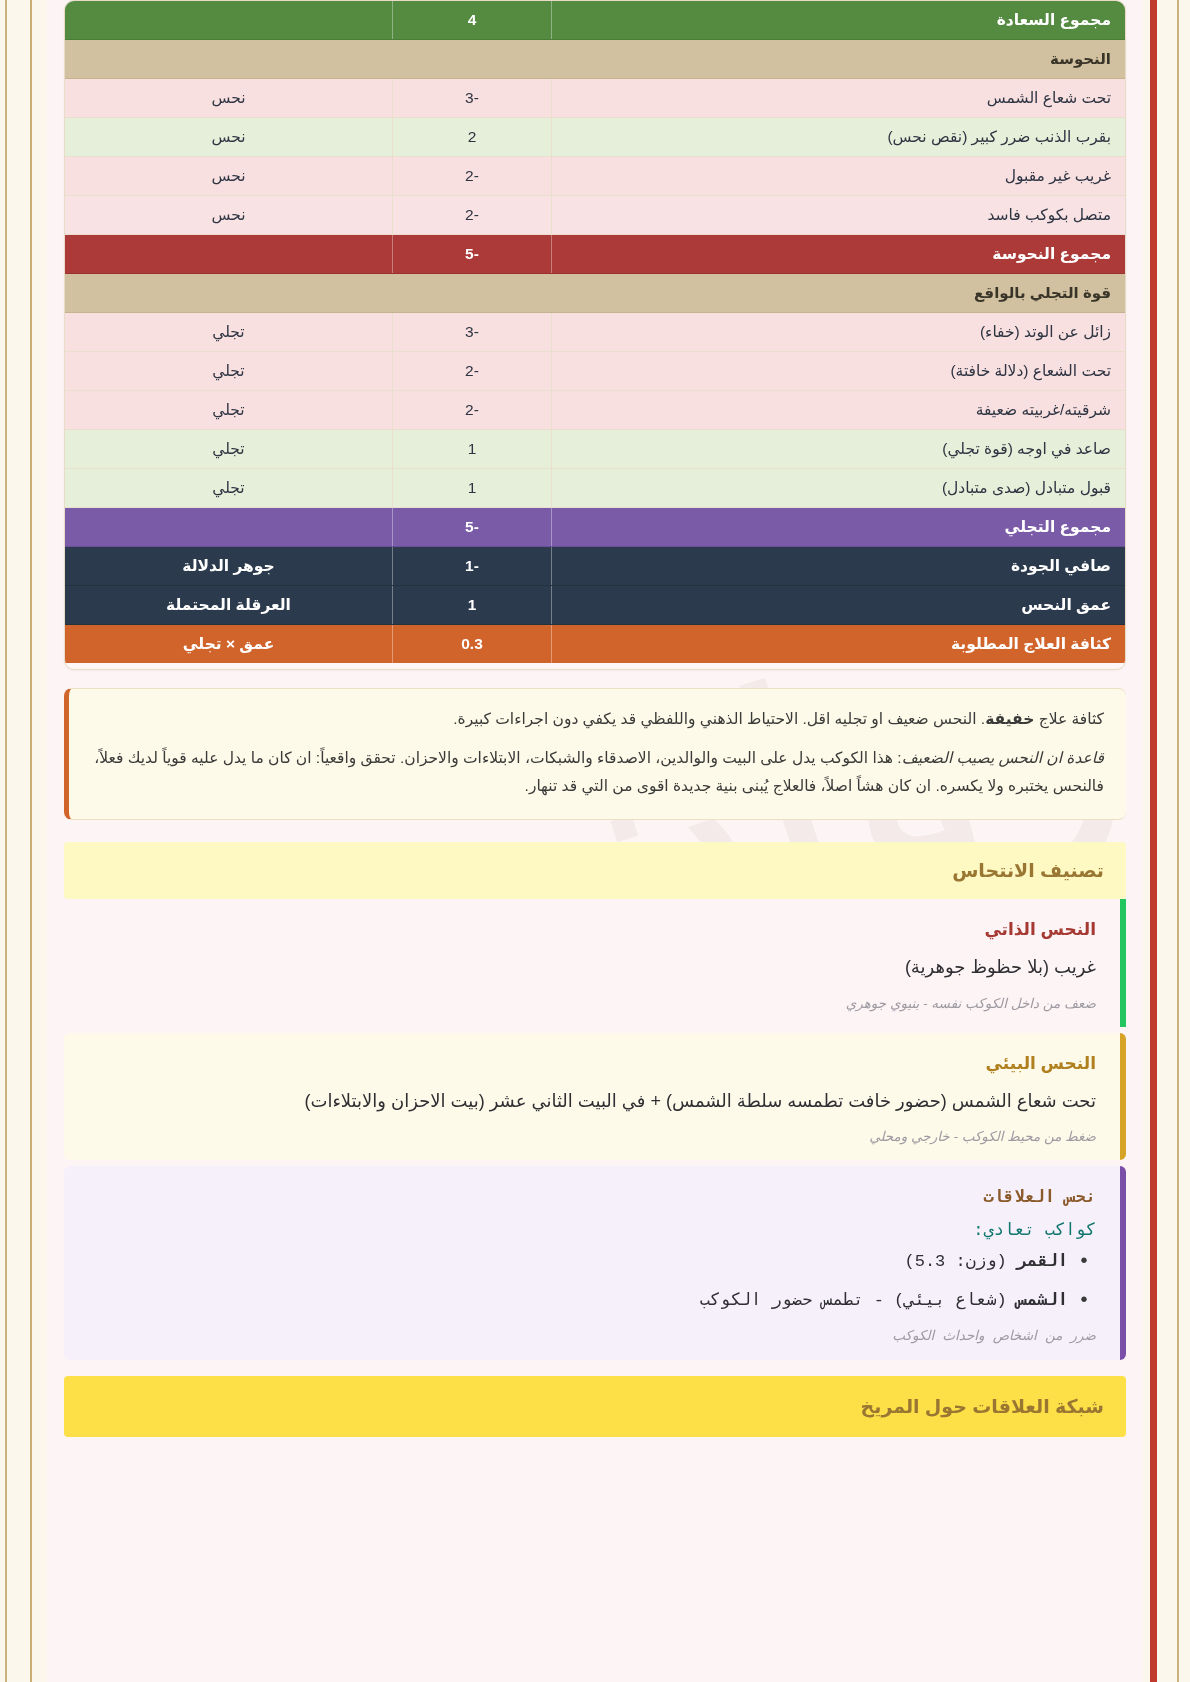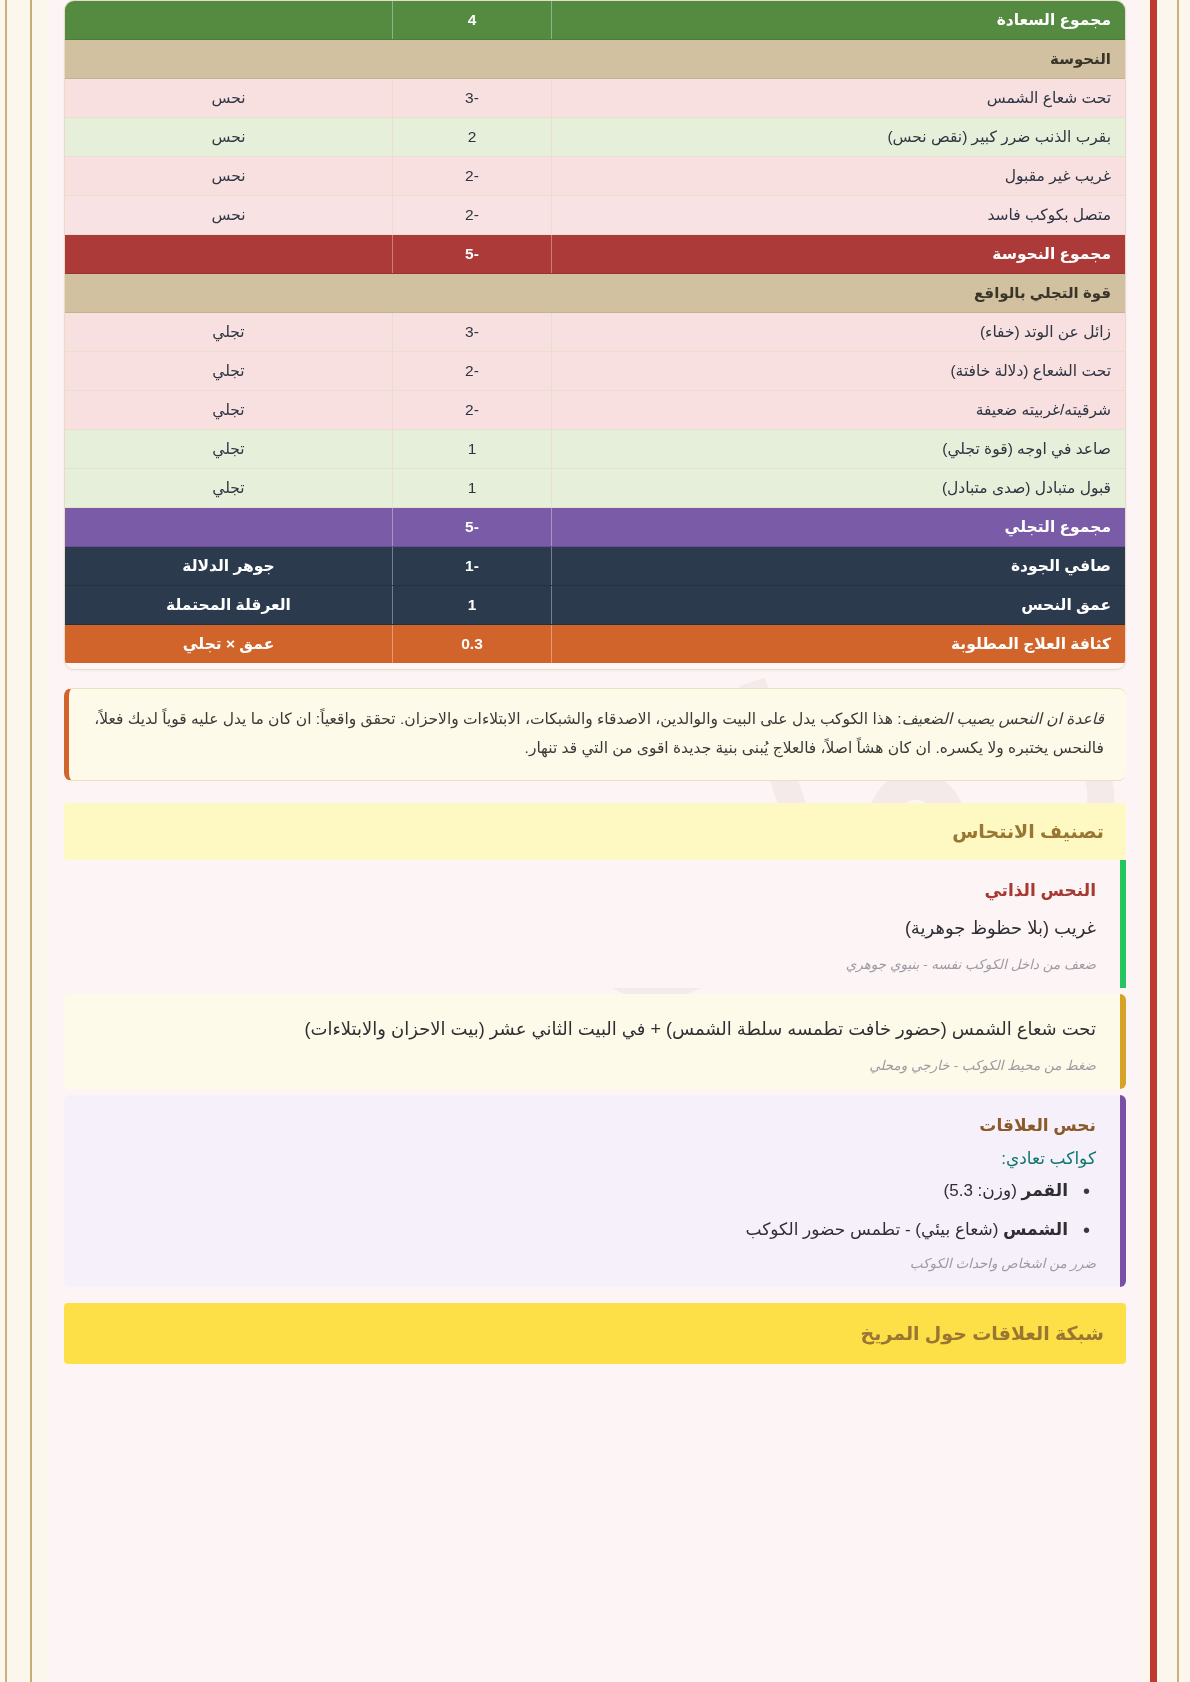--- a/index.html
+++ b/index.html
@@ -132,21 +132,21 @@
 
   
   .ccard{
     margin:0 17px;
     padding:20px 24px 16px 24px;
     box-sizing:border-box;
     text-align:right;
   }
   .ccard.c-self{background:#fdf4f6;border-right:6px solid #22c55e;}
   .ccard.c-env{background:#fdfaea;border-right:6px solid #d6a327;margin-top:6px;border-radius:6px;}
-  .ccard.c-rel{background:#f6f0fa;border-right:6px solid #7a4fa8;margin-top:6px;border-radius:6px;}
+  .ccard.c-rel{background:#f6f0fa;border-right:6px solid #7a4fa8;margin-top:6px;border-radius:6px;font-family:Liberation Mono, monospace;}
 
   .ccard .ct{font-weight:bold;font-size:17px;margin:0 0 12px 0;}
   .c-self .ct{color:#a63a33;}
   .c-env  .ct{color:#b07f1e;}
   .c-rel  .ct{color:#8b5a2b;}
 
   .ccard .cmain{font-size:18px;color:#2f2f33;margin:0 0 12px 0;line-height:1.7;}
   .ccard .csub{font-size:13.5px;color:#9d9aa1;font-style:italic;margin:0;}
 
   .ccard ul{list-style:none;margin:6px 0 10px 0;padding:0 28px 0 0;}
@@ -268,32 +268,34 @@
               <tr class="r-orange">
                 <td class="c-label">كثافة العلاج المطلوبة</td>
                 <td class="c-val">0.3</td>
                 <td class="c-tag">عمق × تجلي</td>
               </tr>
             </tbody>
         </table>
       </div>
 
       <div class="note">
+        <p><span>كثافة علاج </span><span class="hl">خفيفة</span><span>. النحس ضعيف او تجليه اقل. الاحتياط الذهني واللفظي قد يكفي دون اجراءات كبيرة.</span></p>
         <p><span class="em">قاعدة ان النحس يصيب الضعيف</span><span>: هذا الكوكب يدل على البيت والوالدين، الاصدقاء والشبكات، الابتلاءات والاحزان. تحقق واقعياً: ان كان ما يدل عليه قوياً لديك فعلاً، فالنحس يختبره ولا يكسره. ان كان هشاً اصلاً، فالعلاج يُبنى بنية جديدة اقوى من التي قد تنهار.</span></p>
       </div>
 
       <div class="section-band">تصنيف الانتحاس</div>
 
       <div class="ccard c-self">
         <div class="ct">النحس الذاتي</div>
         <div class="cmain">غريب (بلا حظوظ جوهرية)</div>
         <div class="csub">ضعف من داخل الكوكب نفسه - بنيوي جوهري</div>
       </div>
 
       <div class="ccard c-env">
+        <div class="ct">النحس البيئي</div>
         <div class="cmain">تحت شعاع الشمس (حضور خافت تطمسه سلطة الشمس) + في البيت الثاني عشر (بيت الاحزان والابتلاءات)</div>
         <div class="csub">ضغط من محيط الكوكب - خارجي ومحلي</div>
       </div>
 
       <div class="ccard c-rel">
         <div class="ct">نحس العلاقات</div>
         <div class="lead">كواكب تعادي:</div>
         <ul id="rel-list">
             <li><b>القمر</b><span> (وزن: 5.3)</span></li>
             <li><b>الشمس</b><span> (شعاع بيئي) - تطمس حضور الكوكب</span></li>

